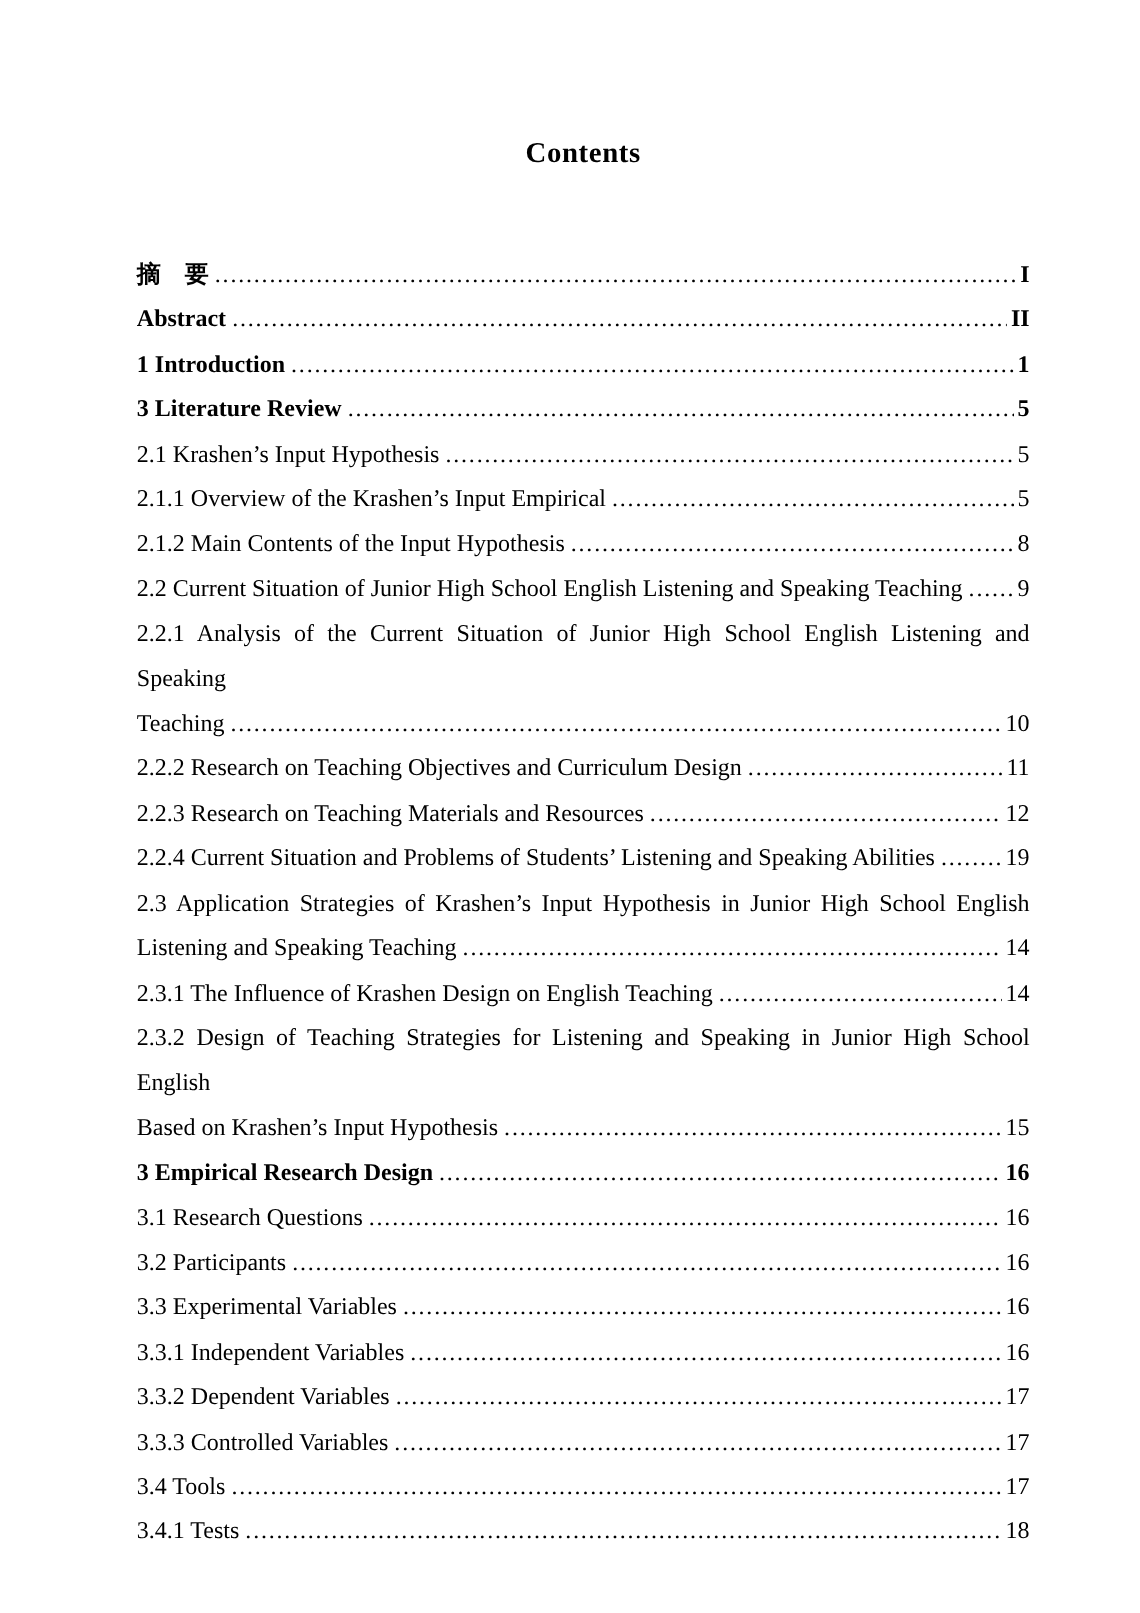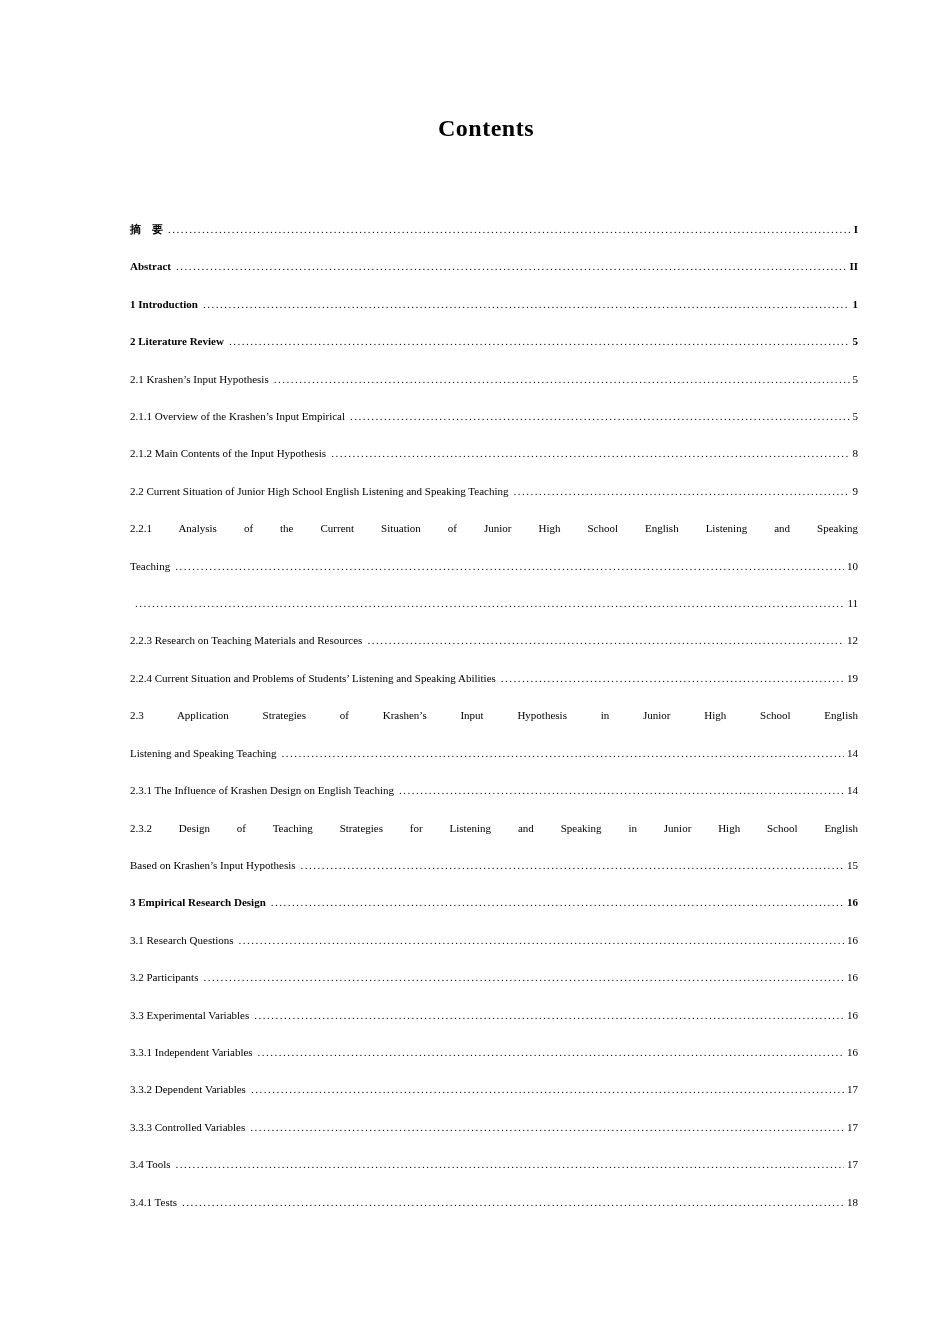--- a/index.html
+++ b/index.html
@@ -20,23 +20,22 @@
   .title {
     text-align: center;
     font-size: 24px;
     font-weight: bold;
     line-height: 33px;
     margin: 0 0 66px 0;
     letter-spacing: 0.5px;
   }
   .toc { width: 100%; }
   .entry {
-    font-size: 11px;
+    font-size: 20px;
     line-height: 37.4px;
-    margin-left: 16px;
   }
   .entry.bold { font-weight: bold; }
   .wrap-line {
     text-align: justify;
     text-align-last: justify;
   }
   .last-line {
     display: flex;
     align-items: baseline;
   }
@@ -76,21 +75,21 @@
       </div>
       <div class="entry bold">
         <div class="last-line">
           <span class="t">1 Introduction</span>
           <span class="leader"></span>
           <span class="page-num">1</span>
         </div>
       </div>
       <div class="entry bold">
         <div class="last-line">
-          <span class="t">2 Literature Review</span>
+          <span class="t">3 Literature Review</span>
           <span class="leader"></span>
           <span class="page-num">5</span>
         </div>
       </div>
       <div class="entry">
         <div class="last-line">
           <span class="t">2.1 Krashen’s Input Hypothesis</span>
           <span class="leader"></span>
           <span class="page-num">5</span>
         </div>
@@ -119,20 +118,21 @@
       <div class="entry">
         <div class="wrap-line">2.2.1 Analysis of the Current Situation of Junior High School English Listening and Speaking</div>
         <div class="last-line">
           <span class="t">Teaching</span>
           <span class="leader"></span>
           <span class="page-num">10</span>
         </div>
       </div>
       <div class="entry">
         <div class="last-line">
+          <span class="t">2.2.2 Research on Teaching Objectives and Curriculum Design</span>
           <span class="leader"></span>
           <span class="page-num">11</span>
         </div>
       </div>
       <div class="entry">
         <div class="last-line">
           <span class="t">2.2.3 Research on Teaching Materials and Resources</span>
           <span class="leader"></span>
           <span class="page-num">12</span>
         </div>

